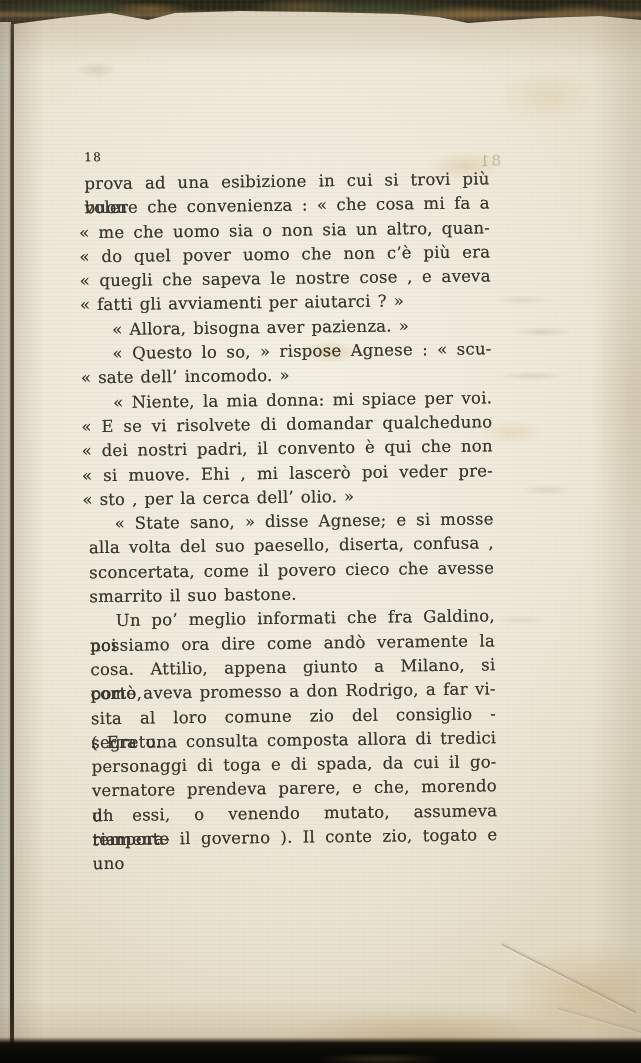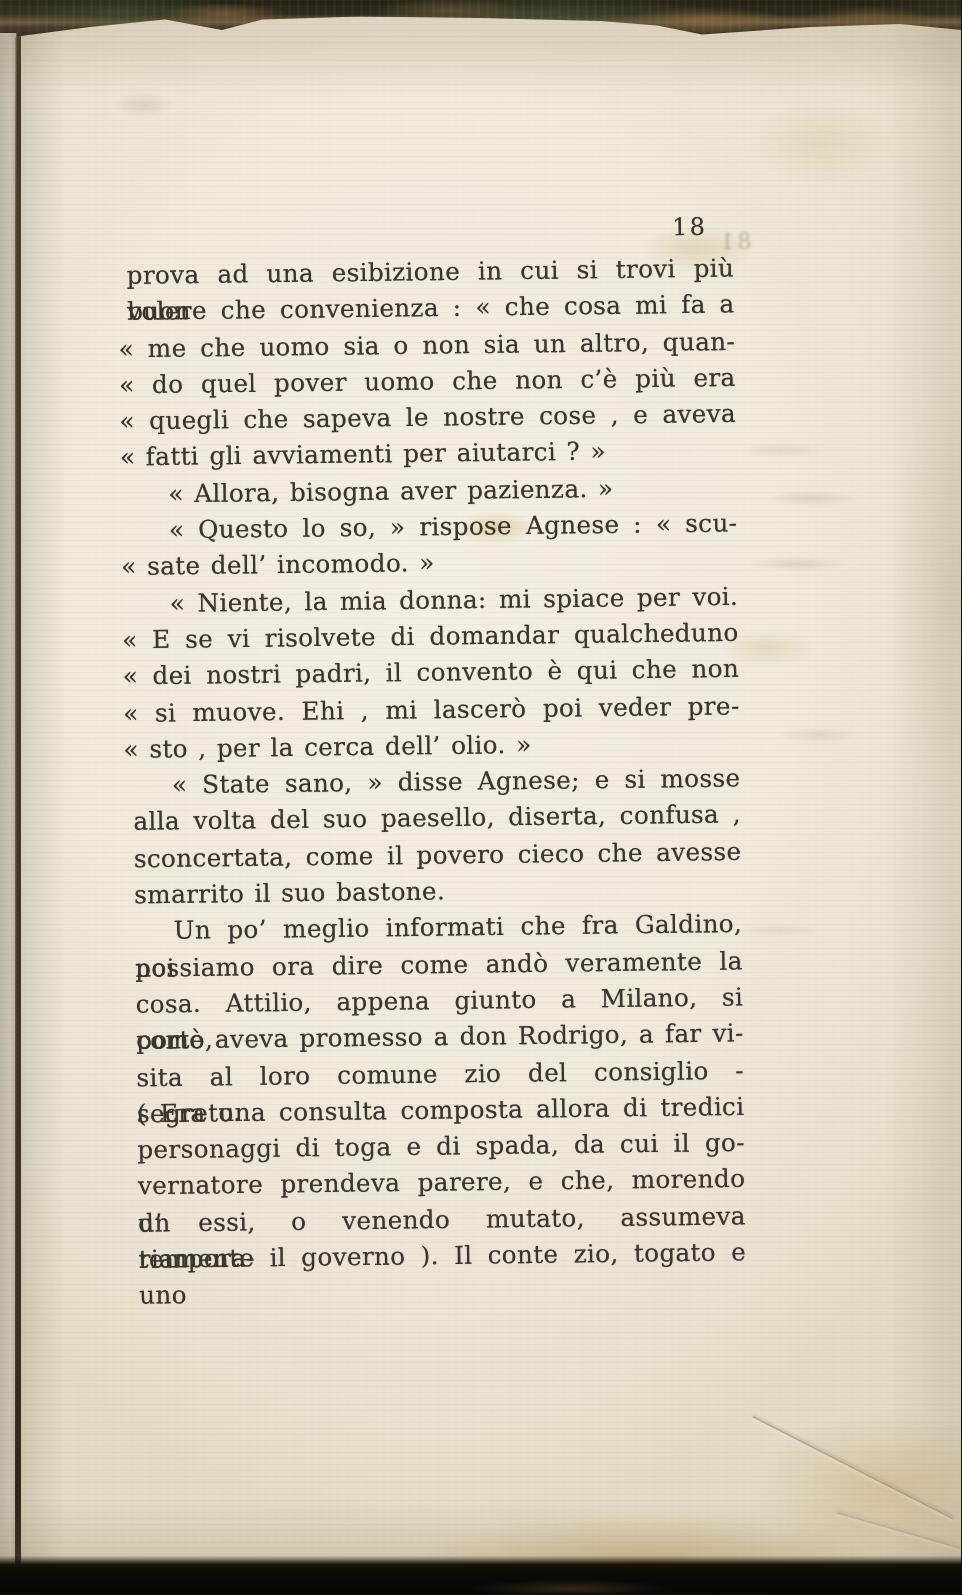--- a/index.html
+++ b/index.html
@@ -107,22 +107,22 @@
     position: absolute; left: 84px; top: 146px; width: 405px;
     transform: rotate(-0.7deg); transform-origin: 20px 0;
     color: #39362e;
     font-size: 16.5px;
     letter-spacing: .2px;
     word-spacing: 1.5px;
     text-shadow: 0 0 .5px rgba(57,54,46,.65);
   }
   .pagenum-row { height: 26px; line-height: 20px; }
   .pagenum-row span {
-    display: inline-block; margin-left: 364px;
-    font-size: 16px; letter-spacing: 1.5px;
+    display: inline-block; 
+    font-size: 12px; letter-spacing: 1.5px;
   }
   .line { height: 24.3px; line-height: 24.3px; text-align: justify; }
   .line::after { content: ""; display: inline-block; width: 100%; height: 0; }
   .line.short { text-align: left; }
   .line.short::after { content: none; }
   .line.indent { text-indent: 26px; }
   .line.hang   { text-indent: -6px; }
 </style>
 </head>
 <body>

